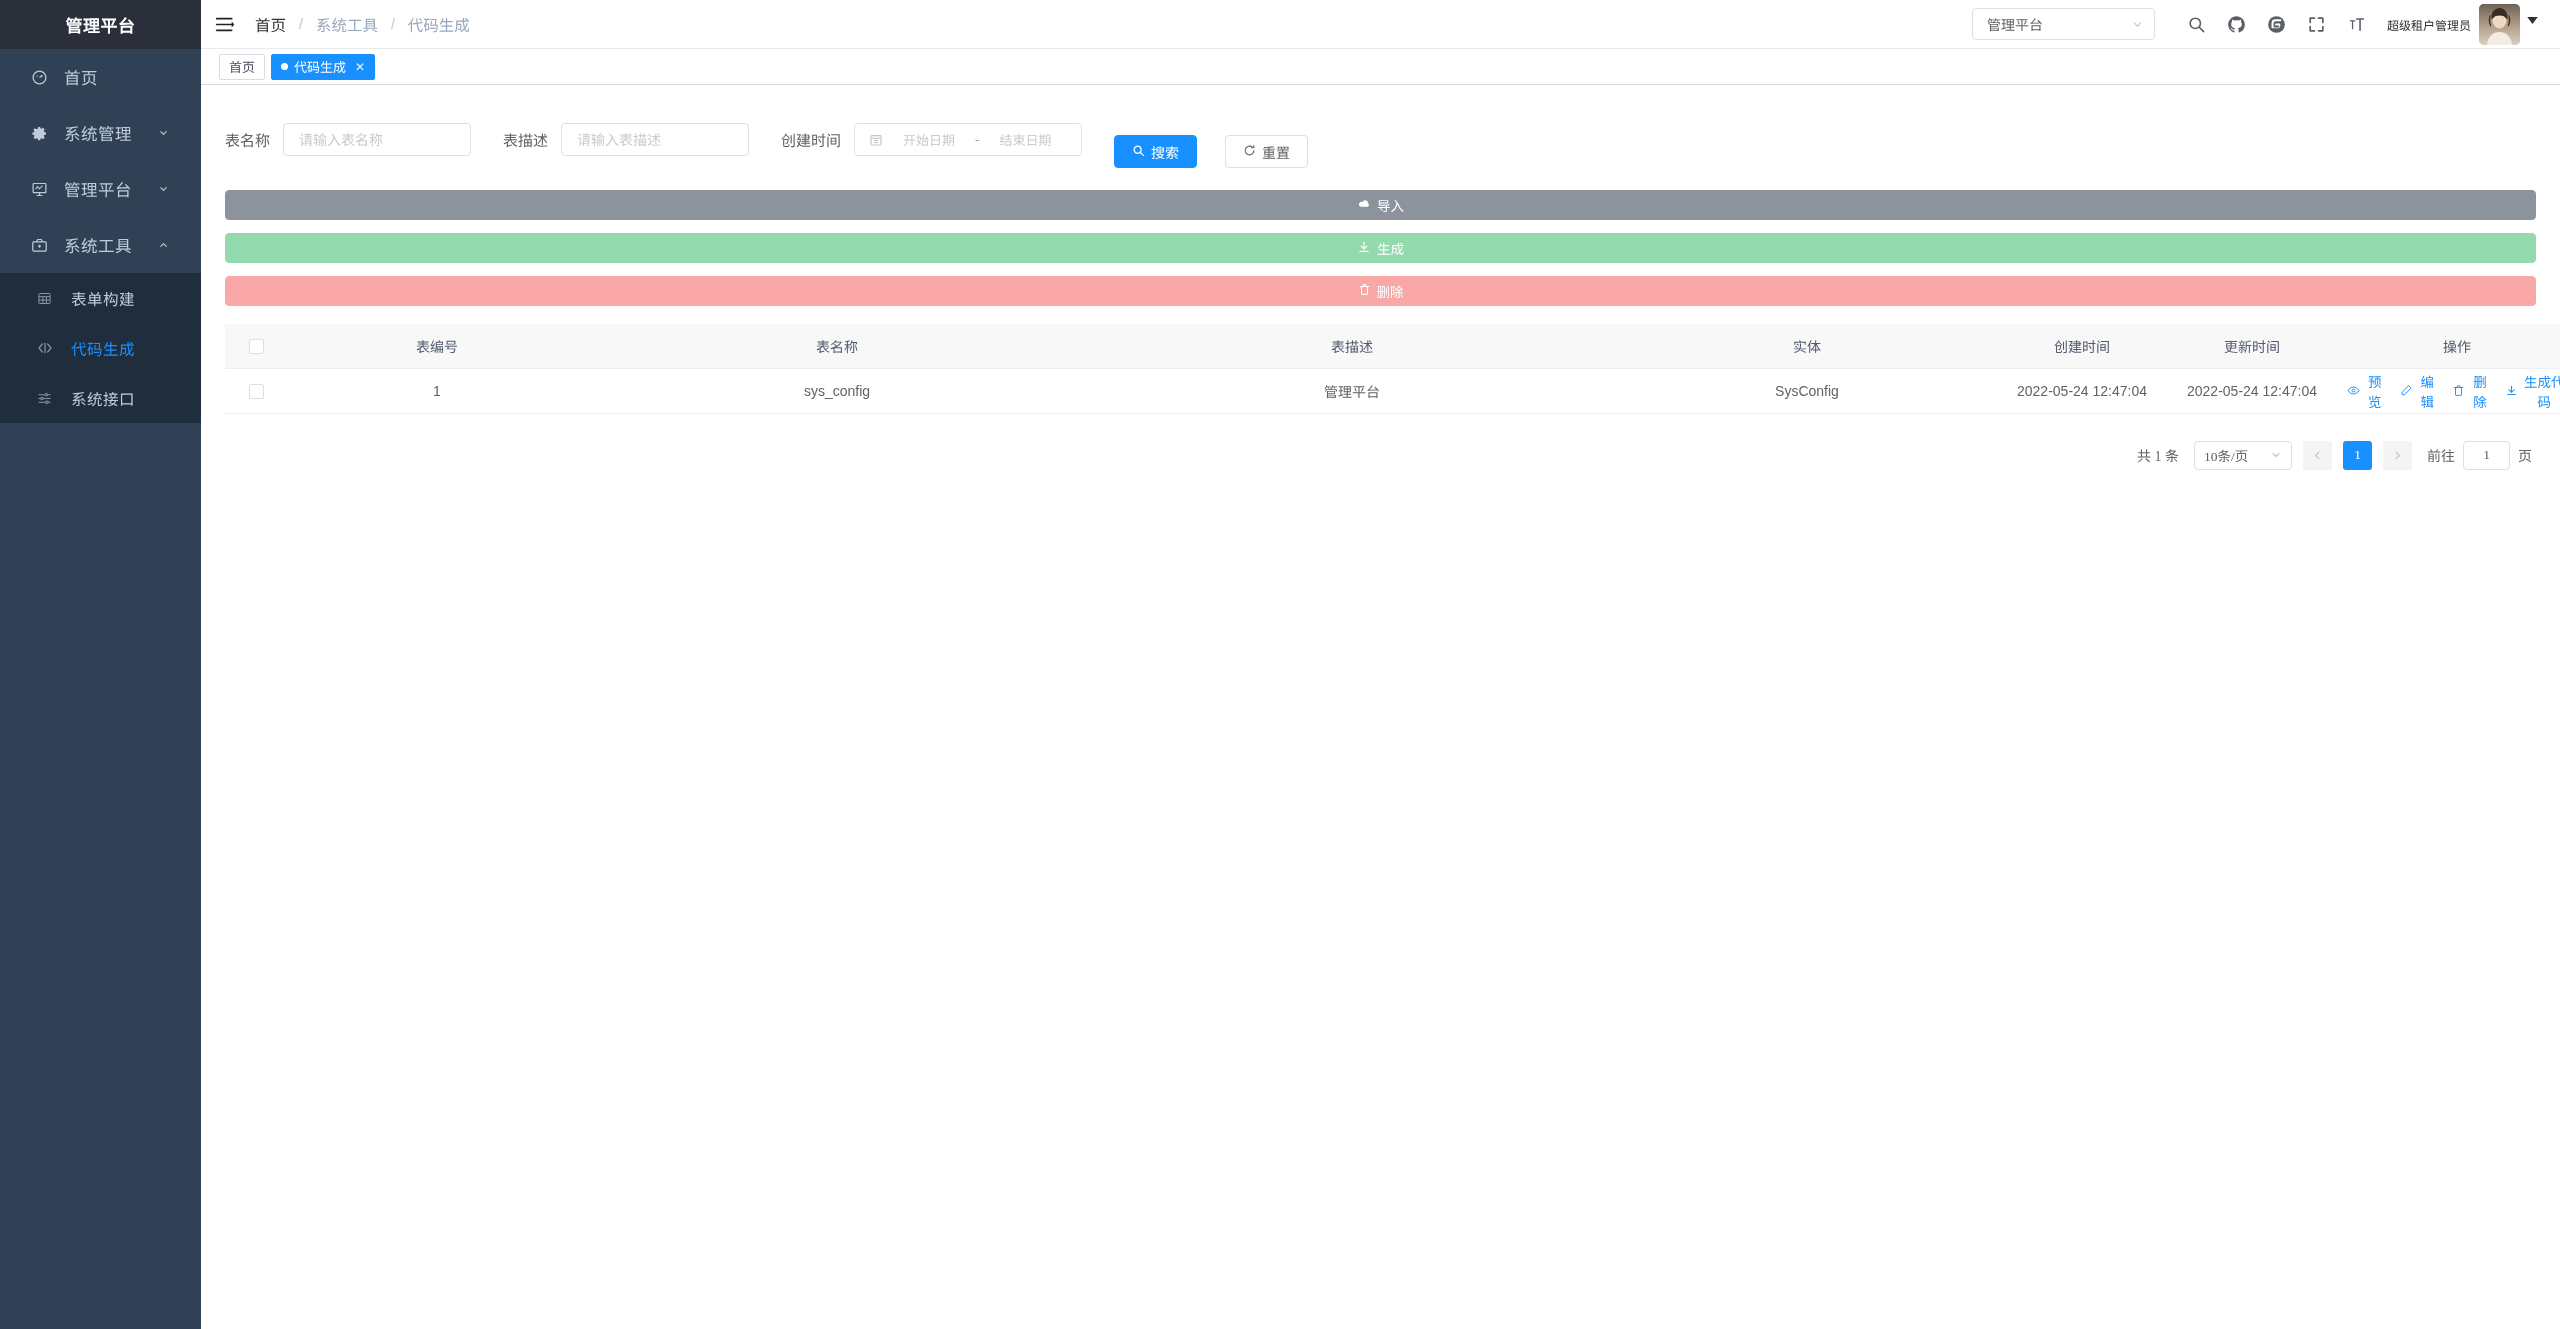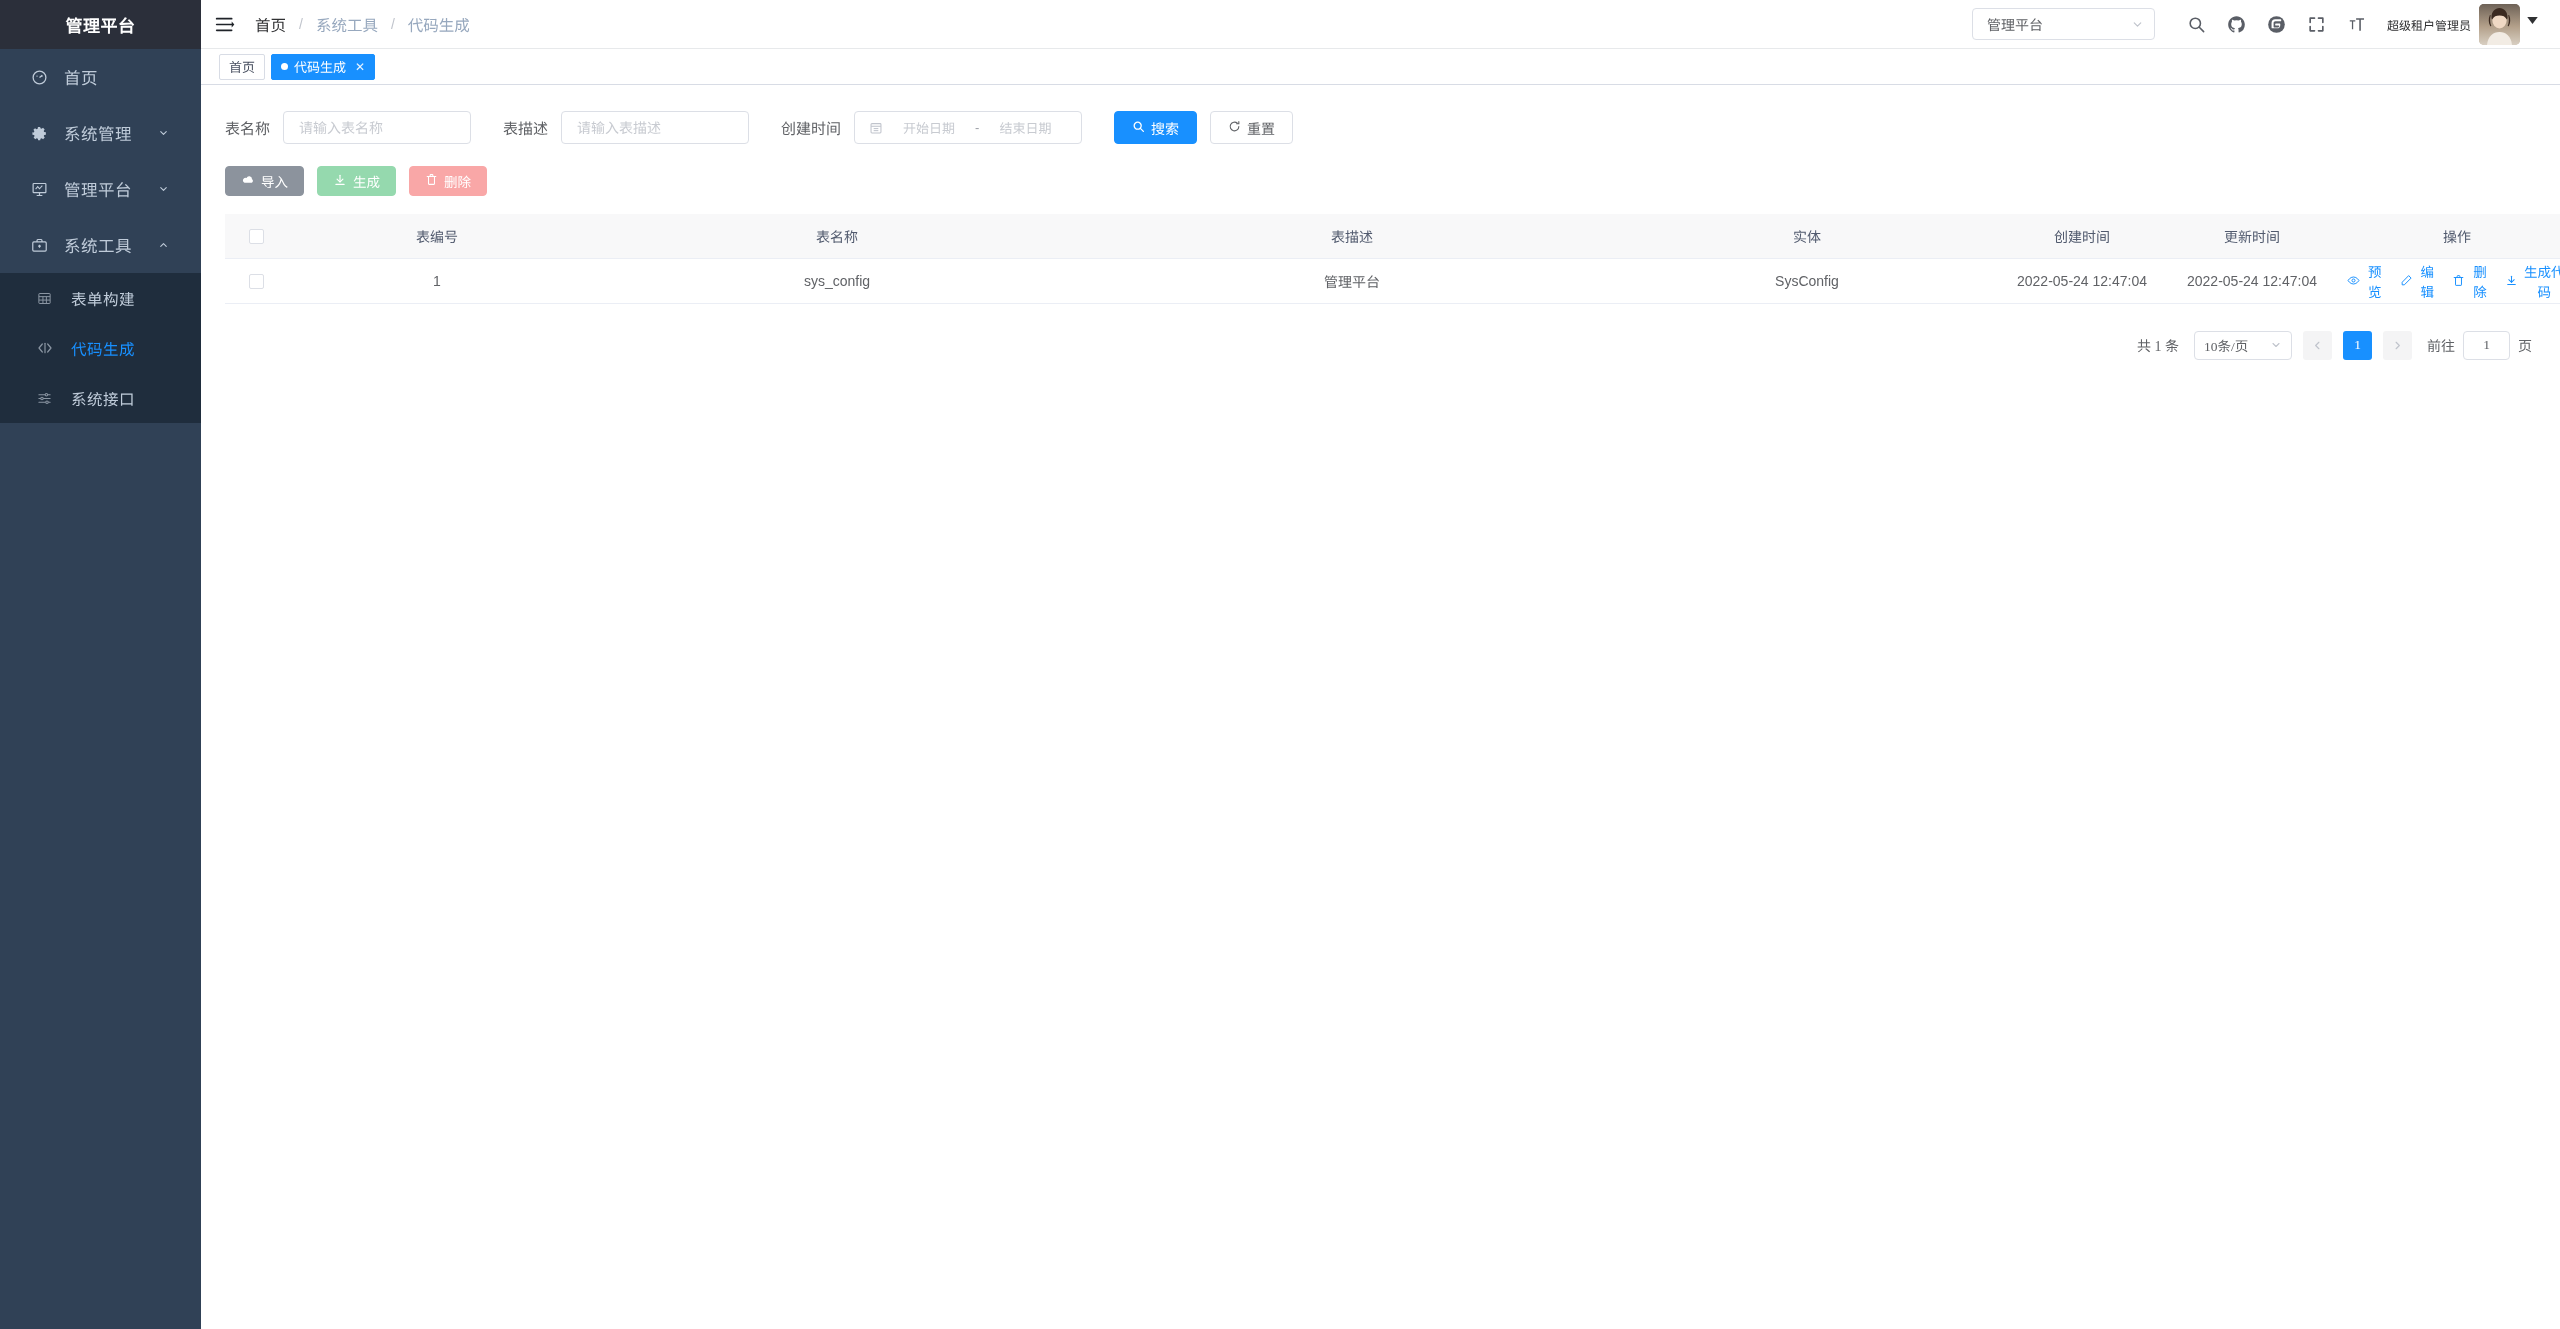--- a/index.html
+++ b/index.html
@@ -156,21 +156,21 @@
   .daterange .rng-sep { color: #9b9fa6; }
   .dr-field { width: 76px; text-align: center; cursor: text; }
   .btn {
     height: 33px; border-radius: 4px; display: inline-flex; align-items: center;
     justify-content: center; font-size: 14px; cursor: pointer; padding: 0 17px;
     border: 1px solid transparent; white-space: nowrap; gap: 6px;
     font-family: inherit;
   }
   .btn-primary { background: #1890ff; color: #fff; border-color: #1890ff; }
   .btn-default { background: #fff; color: #606266; border-color: #dcdfe6; }
-  .btn-row { display: flex; gap: 13px; padding: 22px 0 18px 0; }
+  .btn-row { display: flex; gap: 13px; padding: 22px 0 18px 0; flex-direction: column; }
   .btn-info { background: #8c939d; color: #fff; border-color: #8c939d; }
   .btn-success { background: #95d9ae; color: #fff; border-color: #95d9ae; }
   .btn-danger { background: #f9a7a7; color: #fff; border-color: #f9a7a7; }
   .btn-sm { height: 30px; font-size: 13.5px; padding: 0 15px; }
 
   
   .table { width: 100%; border-collapse: collapse; table-layout: fixed; }
   .table thead th {
     background: #f8f8f9; color: #515a6e; font-size: 14px; font-weight: normal;
     height: 44px; text-align: center; border-bottom: 1px solid #ebeef5;
@@ -463,21 +463,21 @@
                   <line x1="8" y1="13" x2="16" y2="13"></line>
                     <line x1="8" y1="16.5" x2="16" y2="16.5"></line>
                 </svg>
               </span>
               <span class="dr-field">开始日期</span>
               <span class="rng-sep">-</span>
               <span class="dr-field">结束日期</span>
             </div>
           </div>
 
-          <div class="form-item" style="margin-right:0; gap:13px;">
+          <div class="form-item" style="margin-right:0; gap:28px;margin-top:24px;">
             <button class="btn btn-primary">
               <span>
                 <svg width="13" height="13" viewBox="0 0 24 24" fill="none" stroke="currentColor" stroke-width="2.4" stroke-linecap="round">
                     <circle cx="10.5" cy="10.5" r="6.5"></circle>
                     <line x1="15.5" y1="15.5" x2="21" y2="21"></line>
                   </svg>
               </span>
               <span>搜索</span>
             </button>
             <button class="btn btn-default">

